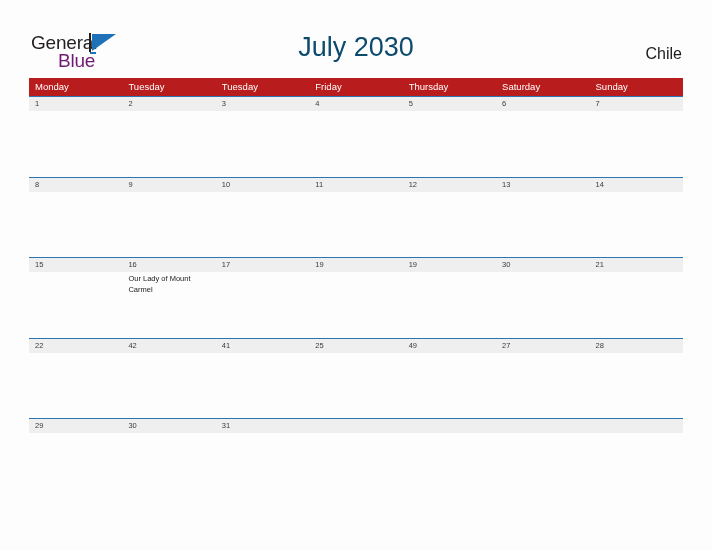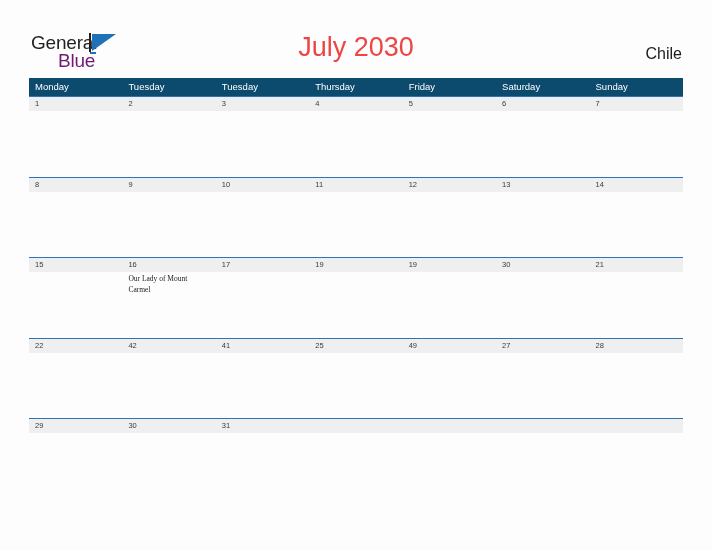--- a/index.html
+++ b/index.html
@@ -86,21 +86,21 @@
     background: #1f71b8;
   }
 
   .cal-title {
     position: absolute;
     left: 0;
     top: 32px;
     width: 712px;
     text-align: center;
     font-size: 27px;
-    color: #ef4444;
+    color: #0c4a6e;
     font-weight: 400;
     letter-spacing: 0px;
   }
   .country {
     position: absolute;
     right: 30px;
     top: 45px;
     font-size: 16px;
     color: #1c1c1c;
   }
@@ -109,21 +109,21 @@
   .calendar {
     position: absolute;
     left: 29px;
     top: 78px;
     width: 654px;
   }
   .weekday-row {
     display: flex;
     width: 654px;
     height: 18px;
-    background: #0c4a6e;
+    background: #b91c1c;
   }
   .weekday {
     width: 93.43px;
     box-sizing: border-box;
     padding-left: 6px;
     font-size: 9.5px;
     color: #ffffff;
     line-height: 18px;
     white-space: nowrap;
     overflow: hidden;
@@ -152,21 +152,20 @@
     font-size: 7.5px;
     color: #3a3a3a;
     line-height: 14px;
     white-space: nowrap;
     overflow: hidden;
   }
   .event-strip {
     display: flex;
     width: 654px;
     height: 66px;
-    font-family: Liberation Serif, serif;
   }
   .event-cell {
     width: 93.43px;
     box-sizing: border-box;
     padding: 2px 8px 0 6px;
     font-size: 7.5px;
     color: #1c1c1c;
     line-height: 10.5px;
     overflow: hidden;
   }
@@ -192,22 +191,22 @@
     <div class="country">Chile</div>
 
   </div>
 
   <div class="calendar">
 
     <div class="weekday-row">
       <div class="weekday">Monday</div>
       <div class="weekday">Tuesday</div>
       <div class="weekday">Tuesday</div>
+      <div class="weekday">Friday</div>
       <div class="weekday">Thursday</div>
-      <div class="weekday">Friday</div>
       <div class="weekday">Saturday</div>
       <div class="weekday">Sunday</div>
     </div>
 
     <div class="week-row">
       <div class="date-strip">
         <div class="date-cell">1</div>
         <div class="date-cell">2</div>
         <div class="date-cell">3</div>
         <div class="date-cell">4</div>

